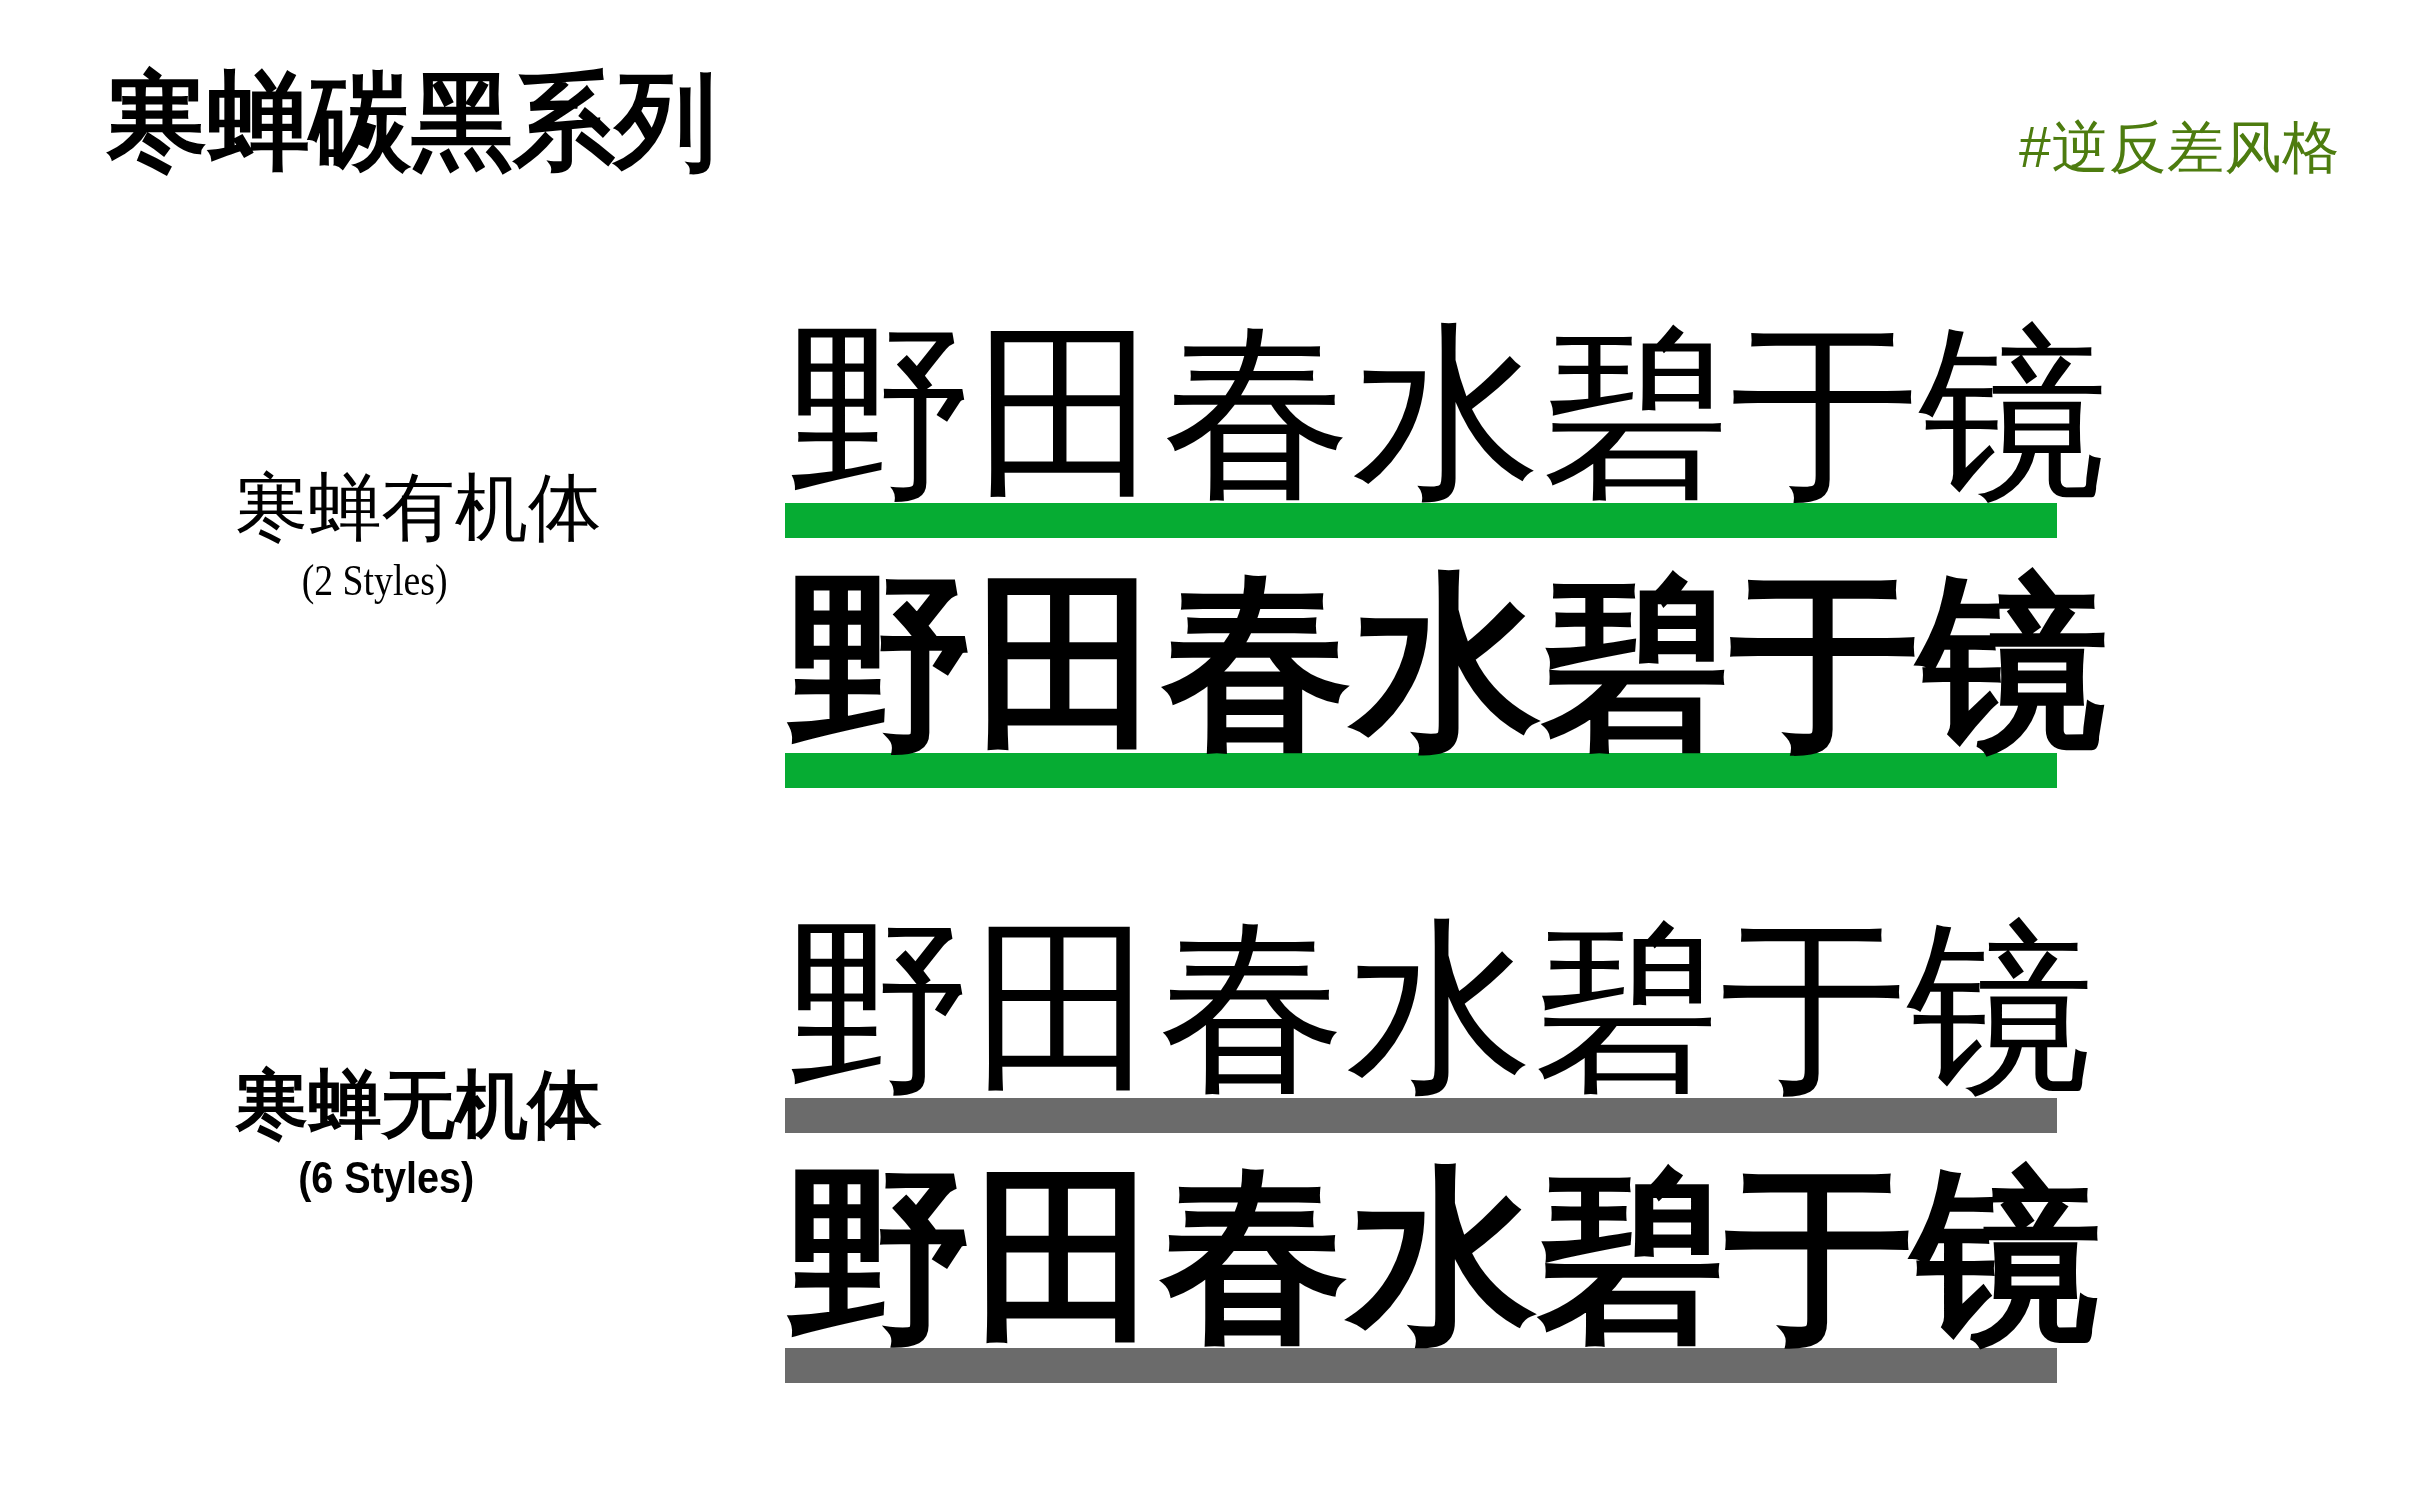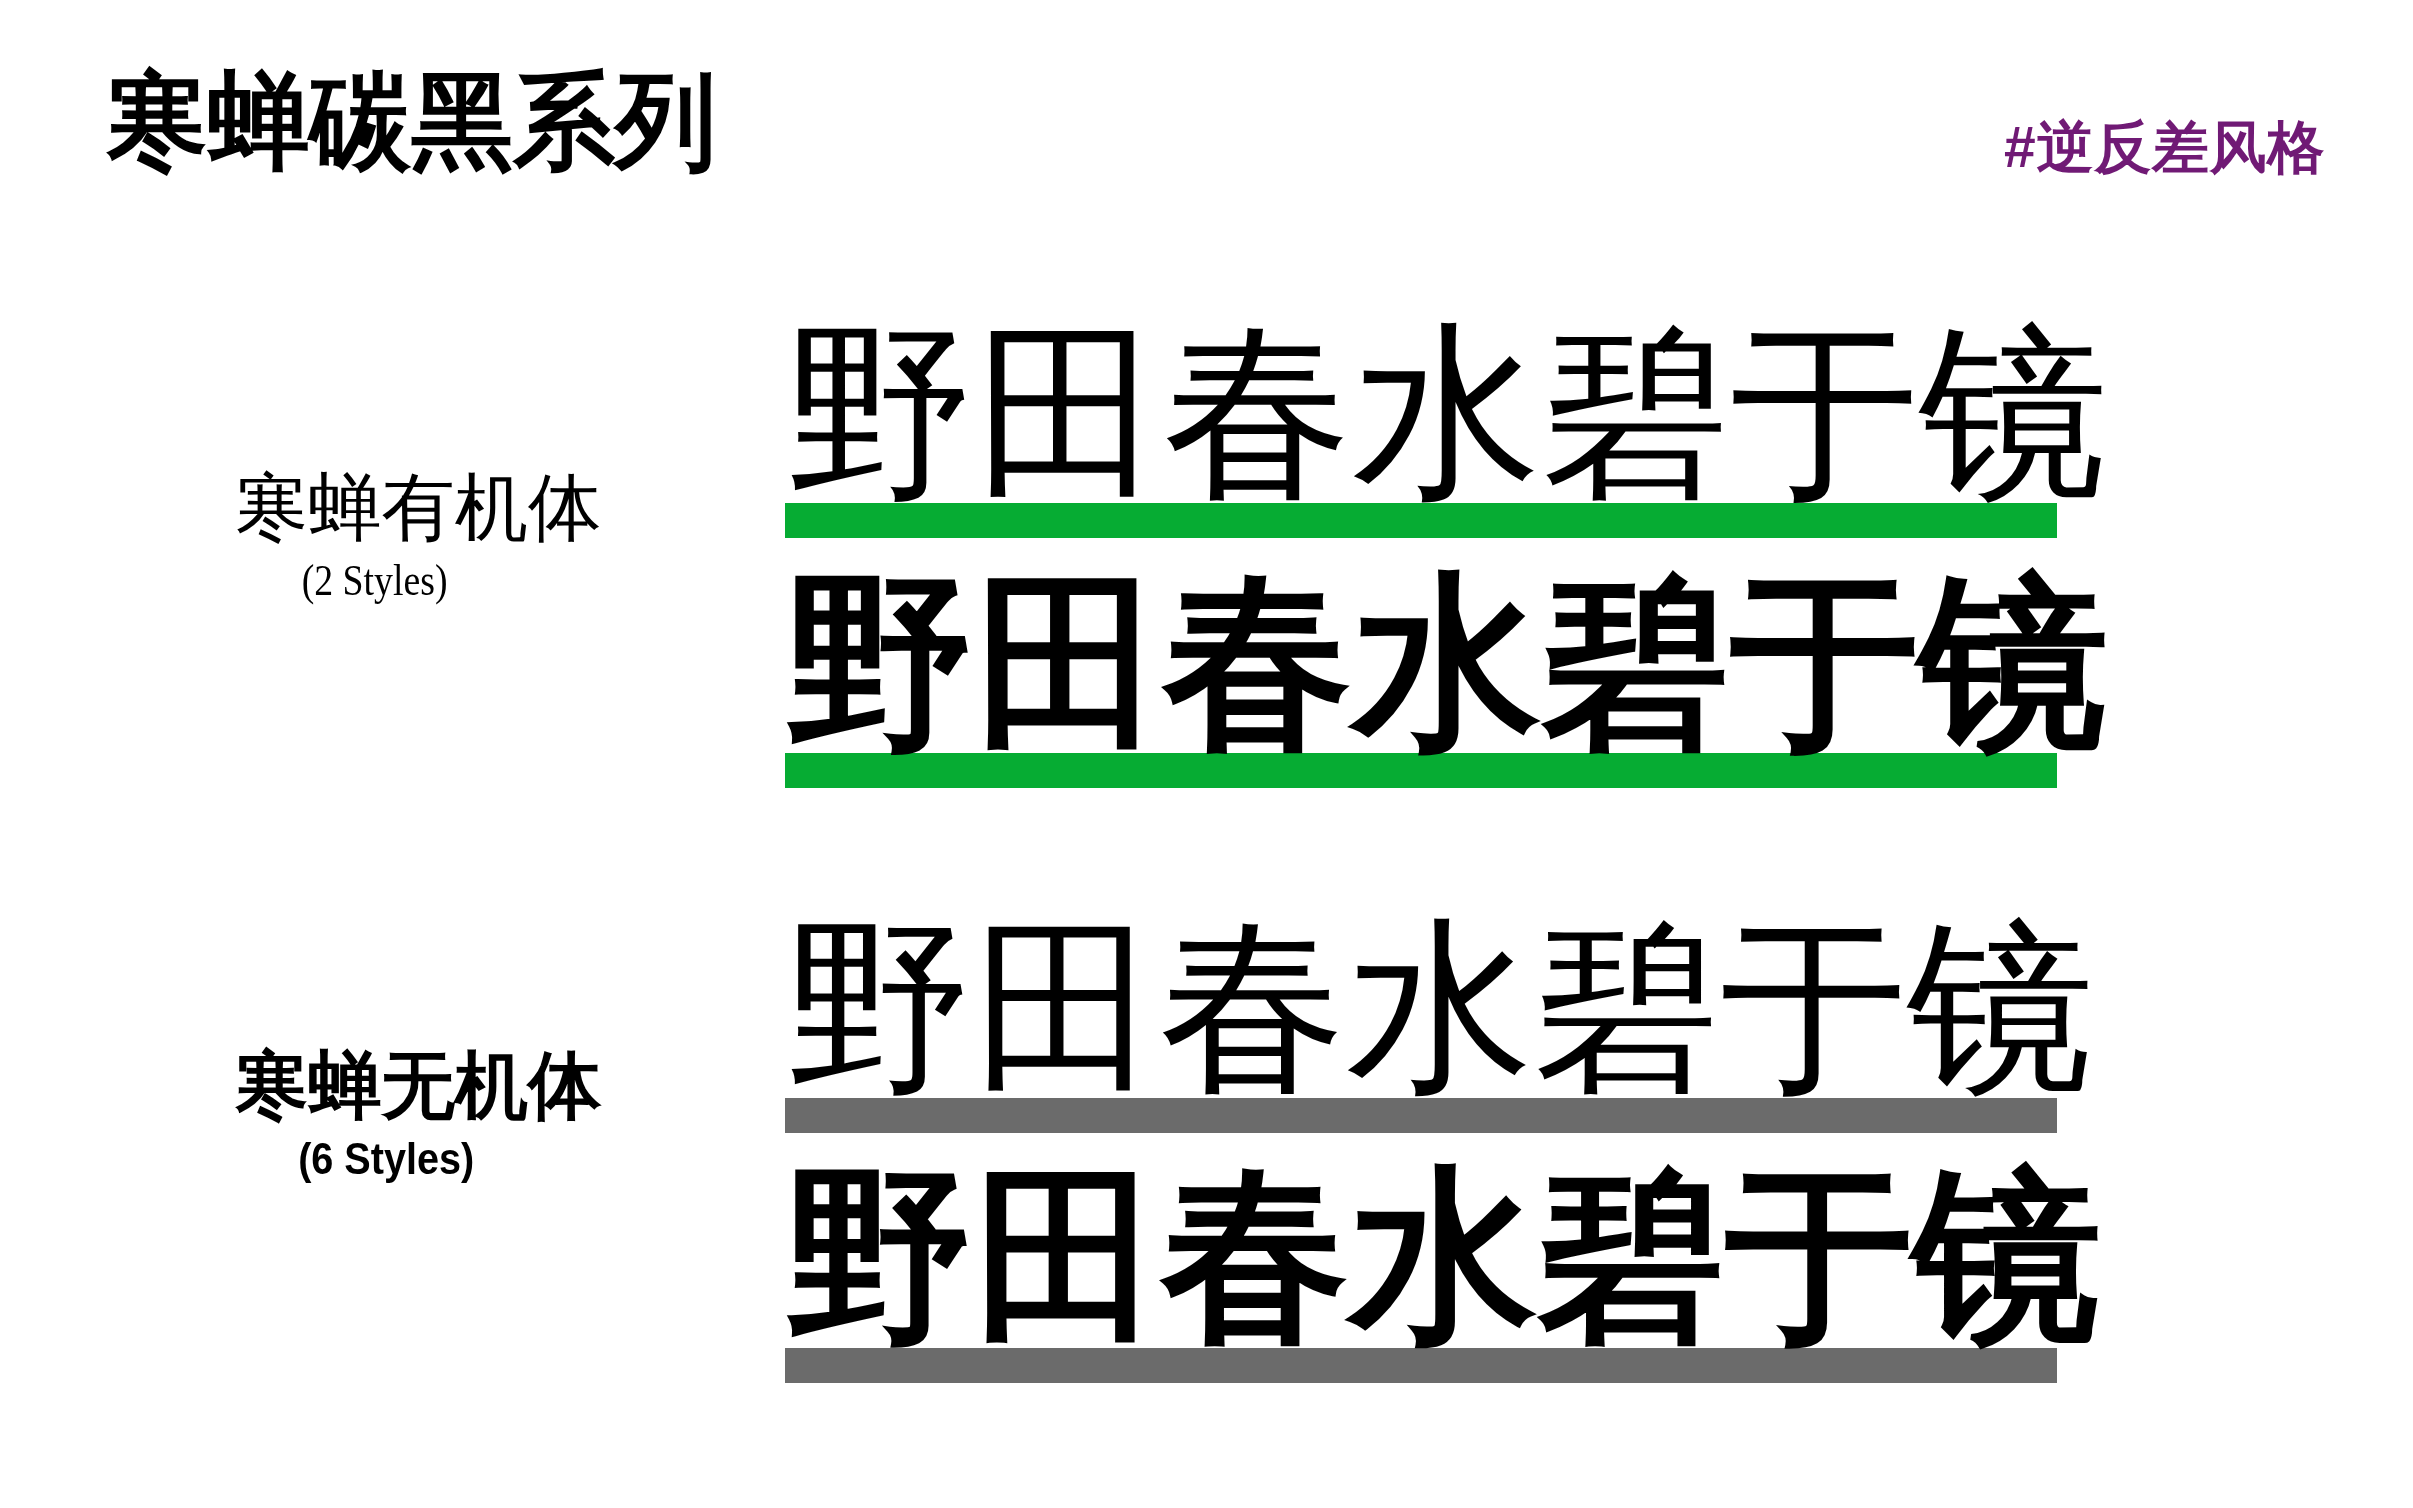--- a/index.html
+++ b/index.html
@@ -27,48 +27,48 @@
     line-height: 1;
     color: #000000;
     letter-spacing: 0px;
     transform: scaleX(0.96);
     transform-origin: left top;
     white-space: nowrap;
   }
 
   #poster-tag {
     position: absolute;
-    right: 88px;
+    right: 73px;
     top: 119px;
     font-family: "Liberation Sans", "DejaVu Sans", sans-serif;
     font-size: 57px;
-    font-weight: 700;
-    line-height: 1;
-    color: #701a75;
+    font-weight: 400;
+    line-height: 1;
+    color: #4d7c0f;
     white-space: nowrap;
     letter-spacing: 0.7px;
   }
 
   
   .family-group {
     position: absolute;
     left: 0;
     width: 2413px;
   }
   #group-organic  { top: 269px; }
   #group-inorganic{ top: 866px; }
 
   .group-label {
     position: absolute;
     left: 131px;
     width: 580px;
     text-align: center;
   }
   #group-organic   .group-label { top: 198px; }
-  #group-inorganic .group-label { top: 179px; }
+  #group-inorganic .group-label { top: 198px; }
 
   .group-label-name {
     display: block;
     font-family: "Liberation Sans", "DejaVu Sans", sans-serif;
     font-size: 74px;
     line-height: 1.1;
     color: #000000;
     white-space: nowrap;
   }
   #group-organic .group-label-name   { font-weight: 500; transform: scaleX(0.99); transform-origin: left center; }

